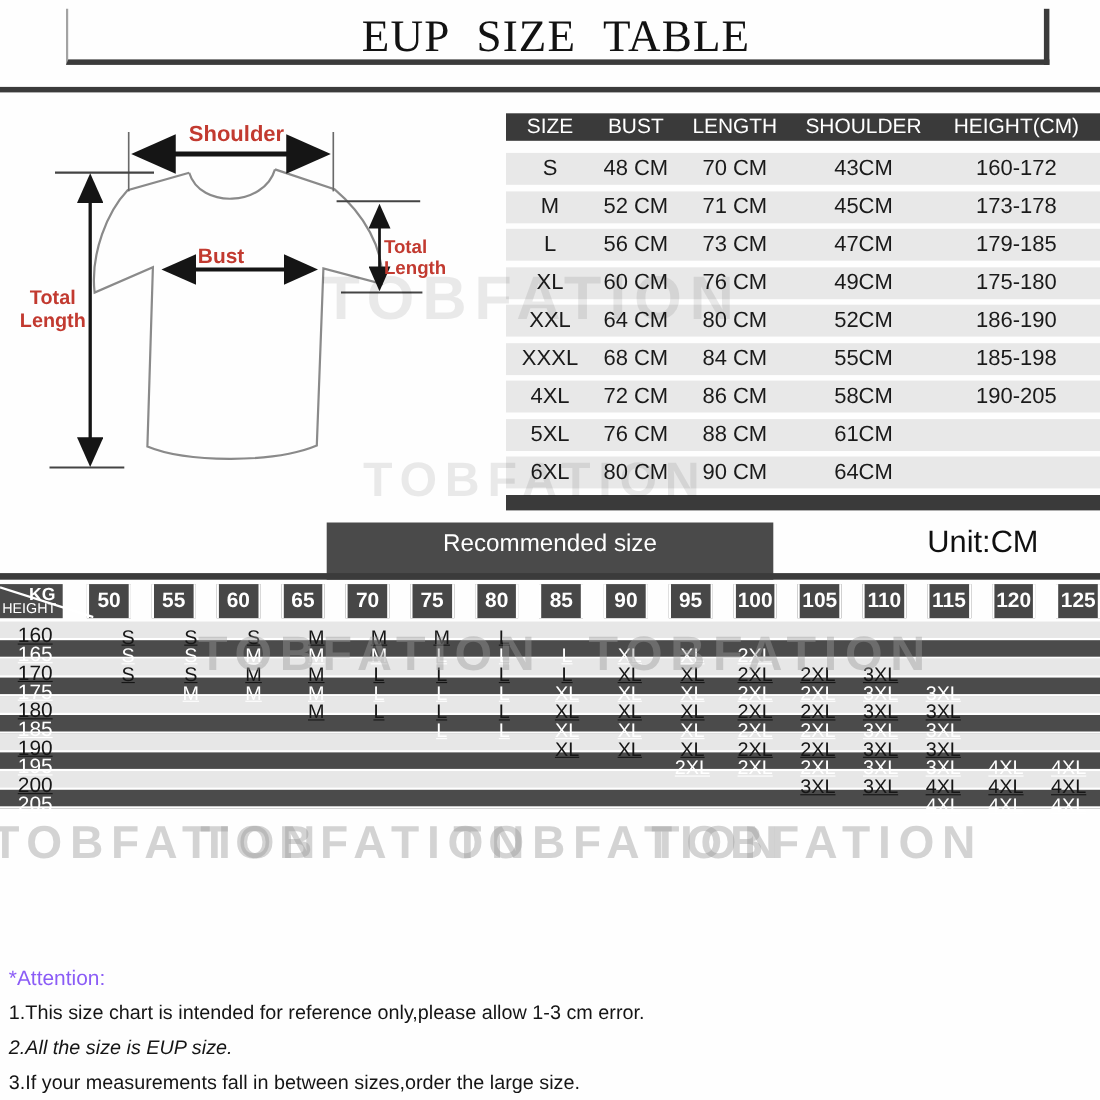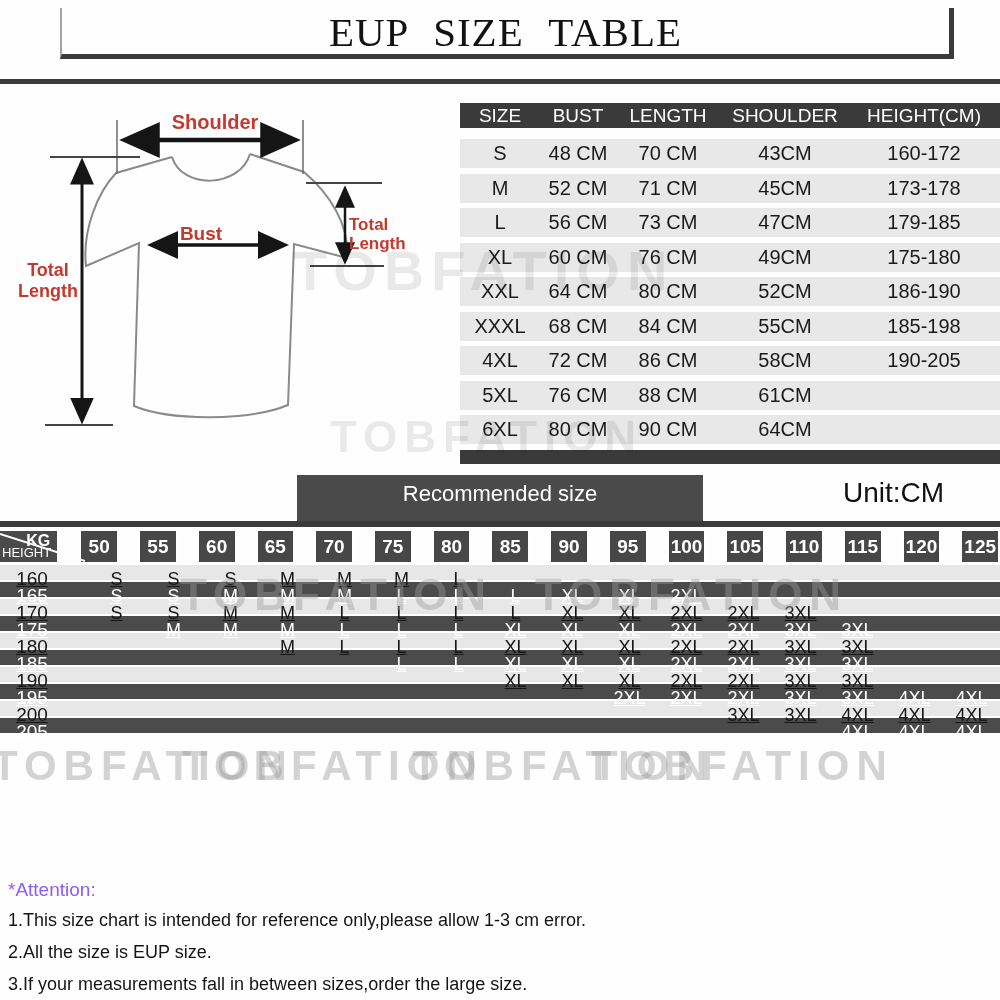--- a/index.html
+++ b/index.html
@@ -50,21 +50,21 @@
   .m-row{display:flex;height:17px;box-sizing:border-box;border-bottom:2.6px solid #fff;text-decoration:underline;}
   .m-row.light{background:#e7e7e7;color:#161616;}
   .m-row.dark{background:#4b4b4b;color:#fff;}
   .m-lab{width:88px;box-sizing:border-box;padding-right:24px;text-align:center;
          font-size:19px;line-height:28px;}
   .m-c{width:57px;text-align:center;font-size:18px;line-height:28px;}
 
   
   .att-title{position:absolute;left:8px;top:879px;font-size:19px;color:#8b5cf6;}
   .att-item{position:absolute;left:8px;font-size:18px;color:#151515;}
-  .att-0{top:910px;} .att-1{top:942px;} .att-2{top:974px;}
+  .att-0{top:910px;} .att-1{top:942px;font-style:italic;} .att-2{top:974px;}
 
   
   .wm{position:absolute;font-weight:700;letter-spacing:7px;pointer-events:none;white-space:nowrap;}
   .wm-a{color:#000;opacity:.08;}
   .wm-b{color:#9a9a9a;opacity:.42;}
   .wm1{left:293px;top:238px;font-size:56px;}
   .wm2{left:330px;top:412px;font-size:44px;}
   .wm3{left:180px;top:570px;font-size:44px;}
   .wm4{left:535px;top:570px;font-size:44px;}
   .wm5{left:-8px;top:742px;font-size:42px;}

